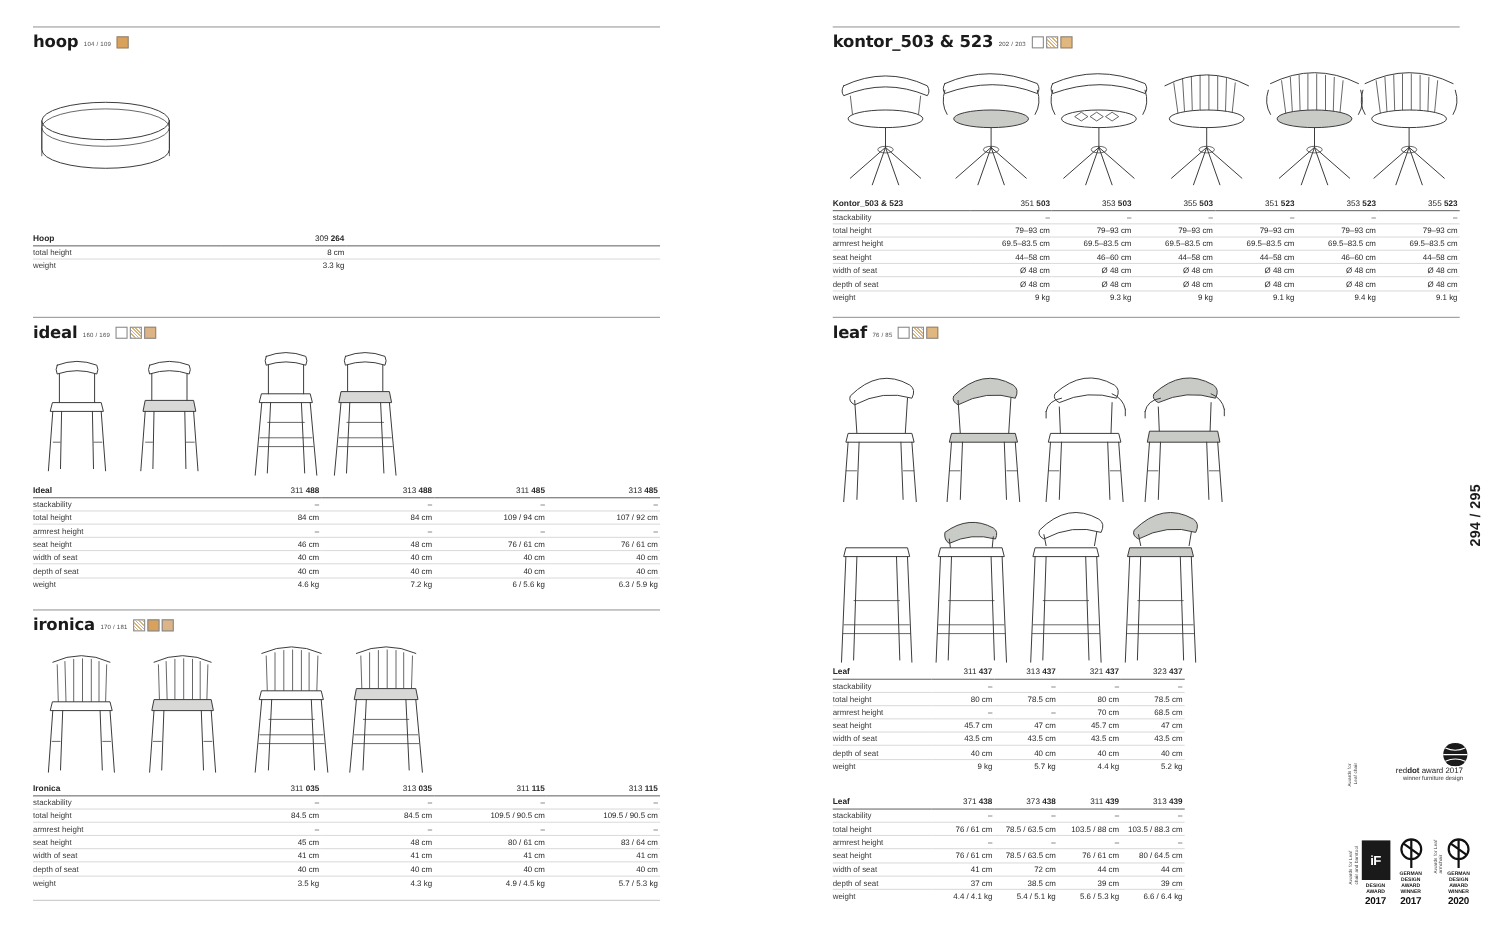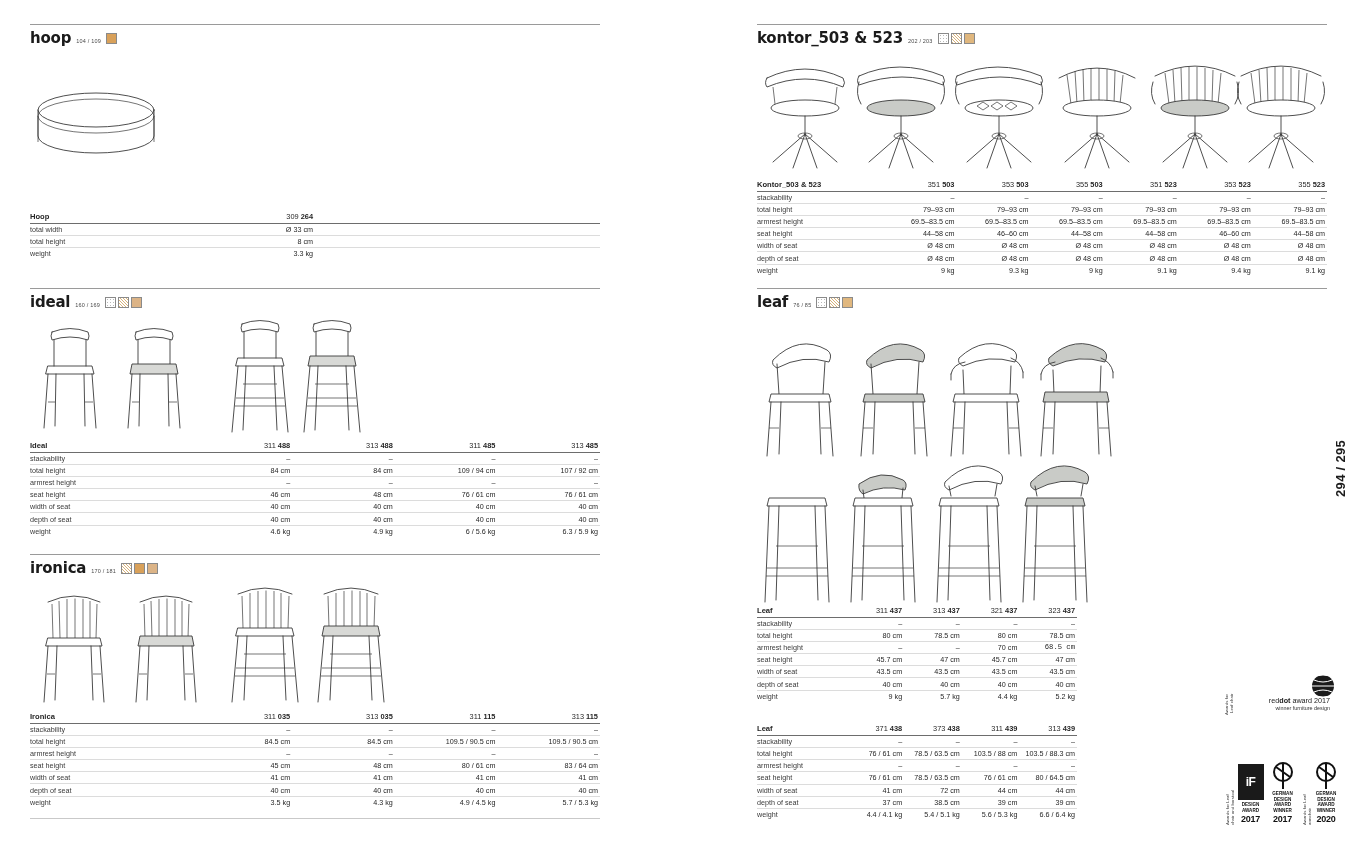--- a/index.html
+++ b/index.html
@@ -82,21 +82,21 @@
   .awards { position:absolute; right:18px; bottom:30px; width:180px; height:130px; }
   .reddot { position:absolute; right:0; top:0; text-align:right; }
   .reddot-txt { font-size:7.2px; color:#222; }
   .reddot-txt b { font-weight:700; }
   .reddot-sub { font-size:5.4px; color:#333; }
   .vert-cap {
     writing-mode:vertical-rl; transform:rotate(180deg);
     font-size:4.2px; line-height:1.25; color:#333; letter-spacing:0.1px;
   }
   .badge-row { position:absolute; bottom:0; right:0; display:flex; align-items:flex-end; gap:7px; }
-  .badge { display:flex; align-items:flex-end; gap:2px; }
+  .badge { display:flex; gap:2px; }
   .if-badge {
     width:26px; height:36px; background:#1a1a1a; color:#fff;
     display:flex; align-items:center; justify-content:center;
     font-size:12px; font-weight:700; letter-spacing:-0.5px;
   }
   .gda { text-align:center; font-size:4.6px; font-weight:700; line-height:1.25; color:#111; }
   .gda .yr { font-size:9px; font-weight:700; letter-spacing:-0.2px; }
   .gda-mark { display:block; margin:0 auto 1px auto; }
 </style>
 </head>
@@ -126,25 +126,20 @@
       </div>
       <table class="spec">
         <thead>
           <tr>
             <th class="lbl" style="width:30%">Hoop</th>
             <th style="width:20%">309 <b>264</b></th>
             <th style="width:50%"></th>
           </tr>
         </thead>
         <tbody>
-          <tr>
-            <td class="lbl">total width</td>
-            <td>Ø 33 cm</td>
-              <td></td>
-          </tr>
           <tr>
             <td class="lbl">total height</td>
             <td>8 cm</td>
               <td></td>
           </tr>
           <tr>
             <td class="lbl">weight</td>
             <td>3.3 kg</td>
               <td></td>
           </tr>
@@ -248,21 +243,21 @@
             <tr>
               <td class="lbl" style="width: 28%;">depth of seat</td>
               <td style="width: 18%;">40 cm</td>
               <td style="width: 18%;">40 cm</td>
               <td style="width: 18%;">40 cm</td>
               <td style="width: 18%;">40 cm</td>
             </tr>
             <tr>
               <td class="lbl" style="width: 28%;">weight</td>
               <td style="width: 18%;">4.6 kg</td>
-              <td style="width: 18%;">4.9 kg</td>
+              <td style="width: 18%;">7.2 kg</td>
               <td style="width: 18%;">6 / 5.6 kg</td>
               <td style="width: 18%;">6.3 / 5.9 kg</td>
             </tr>
           </tbody>
       </table>
     </div>
 
     <div class="block" style="position:absolute;top:554px;left:0;width:570px;">
       <div class="rule"></div>
       <div class="prod-head">
@@ -633,21 +628,21 @@
               <td style="width: 18%;">80 cm</td>
               <td style="width: 18%;">78.5 cm</td>
               <td style="width: 18%;">80 cm</td>
               <td style="width: 18%;">78.5 cm</td>
             </tr>
             <tr>
               <td class="lbl" style="width: 28%;">armrest height</td>
               <td style="width: 18%;">–</td>
               <td style="width: 18%;">–</td>
               <td style="width: 18%;">70 cm</td>
-              <td style="width: 18%; font-family: Liberation Mono, monospace;">68.5 cm</td>
+              <td style="width: 18%;">68.5 cm</td>
             </tr>
             <tr>
               <td class="lbl" style="width: 28%;">seat height</td>
               <td style="width: 18%;">45.7 cm</td>
               <td style="width: 18%;">47 cm</td>
               <td style="width: 18%;">45.7 cm</td>
               <td style="width: 18%;">47 cm</td>
             </tr>
             <tr>
               <td class="lbl" style="width: 28%;">width of seat</td>

